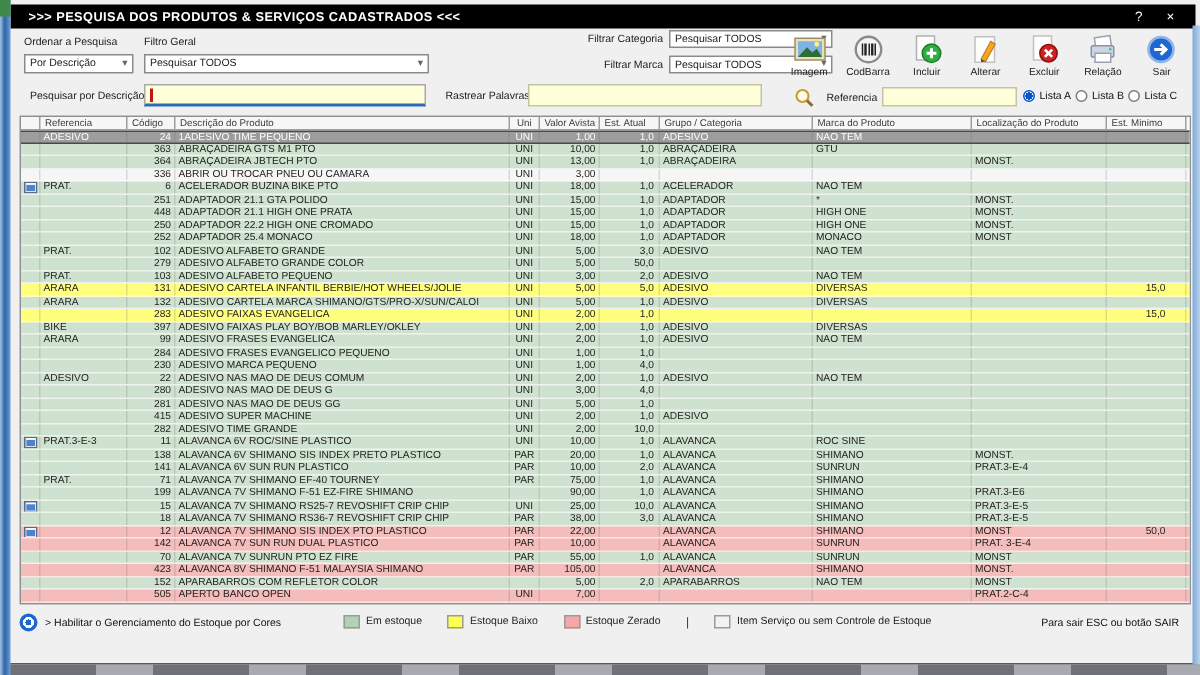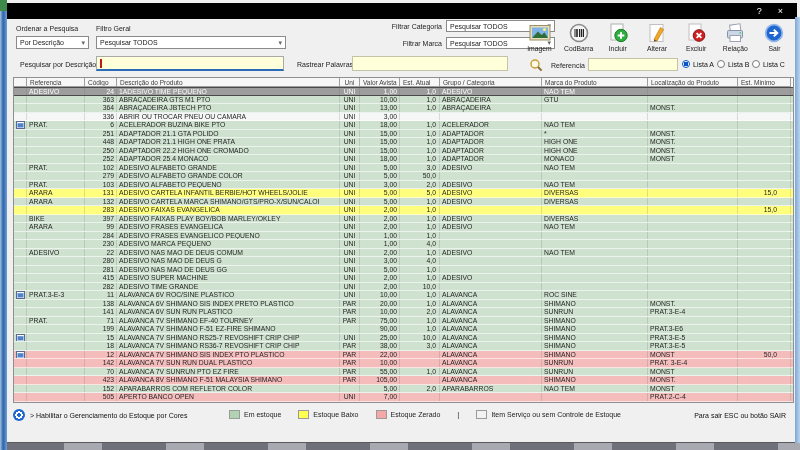--- a/index.html
+++ b/index.html
@@ -62,20 +62,21 @@
 </style>
 </head>
 <body>
 
 <div class="edge-left"></div>
 <div class="corner-green"></div>
 <div class="edge-right"></div>
 <div class="taskbar"></div>
 
 <div class="titlebar">
+  <span class="title">&gt;&gt;&gt;  PESQUISA DOS PRODUTOS &amp; SERVIÇOS CADASTRADOS  &lt;&lt;&lt;</span>
   <span class="winbtns">
     <span class="winbtn">?</span>
     <span class="winbtn">×</span>
   </span>
 </div>
 
 <div class="lbl" style="left:16px;top:25px;">Ordenar a Pesquisa</div>
 <div class="lbl" style="left:96px;top:25px;">Filtro Geral</div>
 <div class="select" style="left:16px;top:36px;width:73px;">
   <span>Por Descrição</span>

